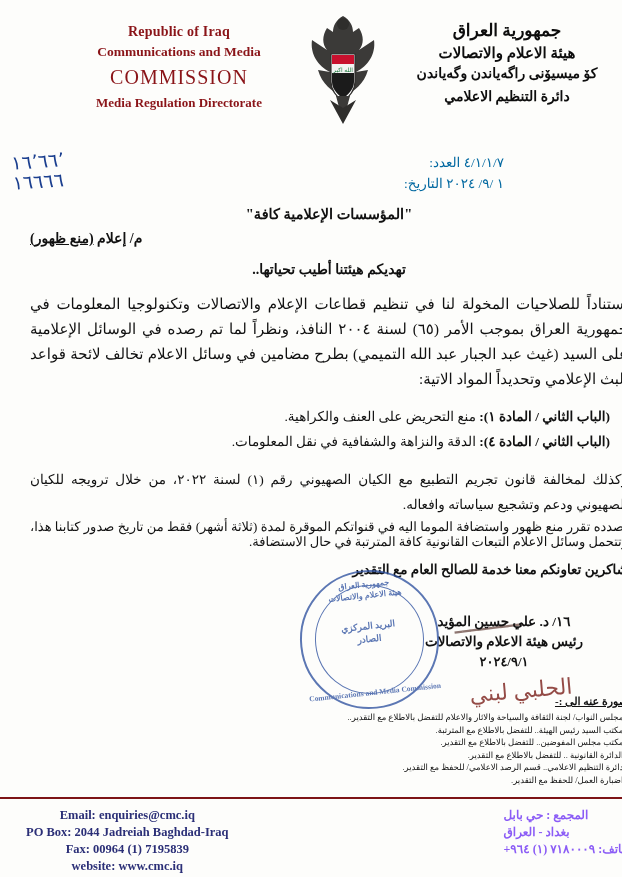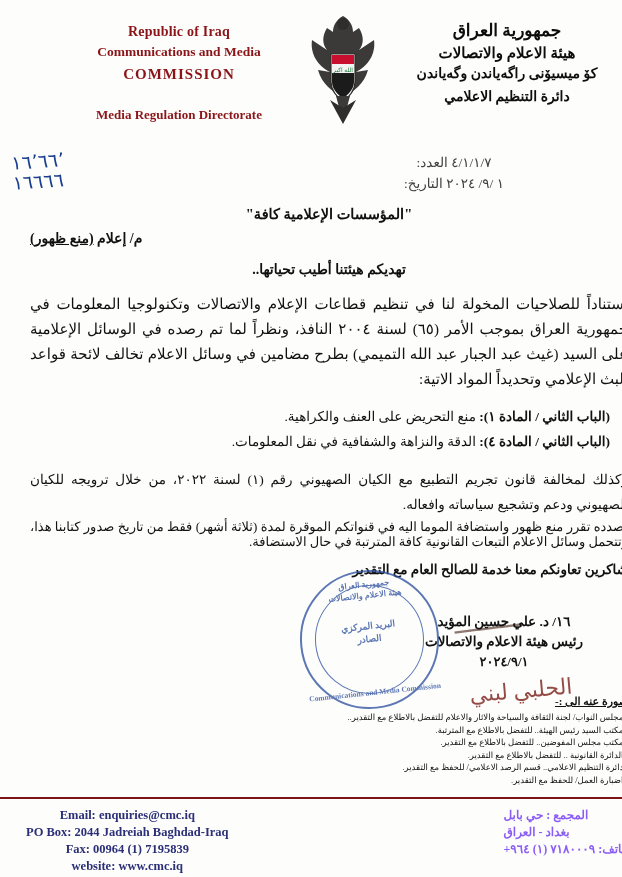--- a/index.html
+++ b/index.html
@@ -40,24 +40,24 @@
     font-weight: bold;
     letter-spacing: .2px;
     margin-bottom: 4px;
   }
   .hdr-left .l2 {
     font-size: 13.5px;
     font-weight: bold;
     margin-bottom: 6px;
   }
   .hdr-left .l3 {
-    font-size: 15px;
-    font-weight: bold;
+    font-size: 20px;
+    font-weight: normal;
     letter-spacing: 1px;
-    margin-bottom: 24px;
+    margin-bottom: 6px;
   }
   .hdr-left .l4 {
     font-size: 13px;
     font-weight: bold;
   }
 
   .hdr-right {
     position: absolute;
     right: 22px;
     top: 20px;
@@ -105,22 +105,22 @@
     height: 60px;
     direction: rtl;
   }
   .meta-rows {
     position: absolute;
     right: 150px;
     top: 0;
     font-family: "Liberation Serif", serif;
     font-size: 13.5px;
     line-height: 21px;
-    text-align: center;
-    color: #404040;
+    text-align: right;
+    color: #0369a1;
   }
   .meta-rows div { white-space: nowrap; }
   .meta-hand {
     position: absolute;
     left: 12px;
     top: 0px;
     color: #1b3f8f;
     font-family: "Liberation Serif", serif;
     font-size: 19px;
     line-height: 20px;

